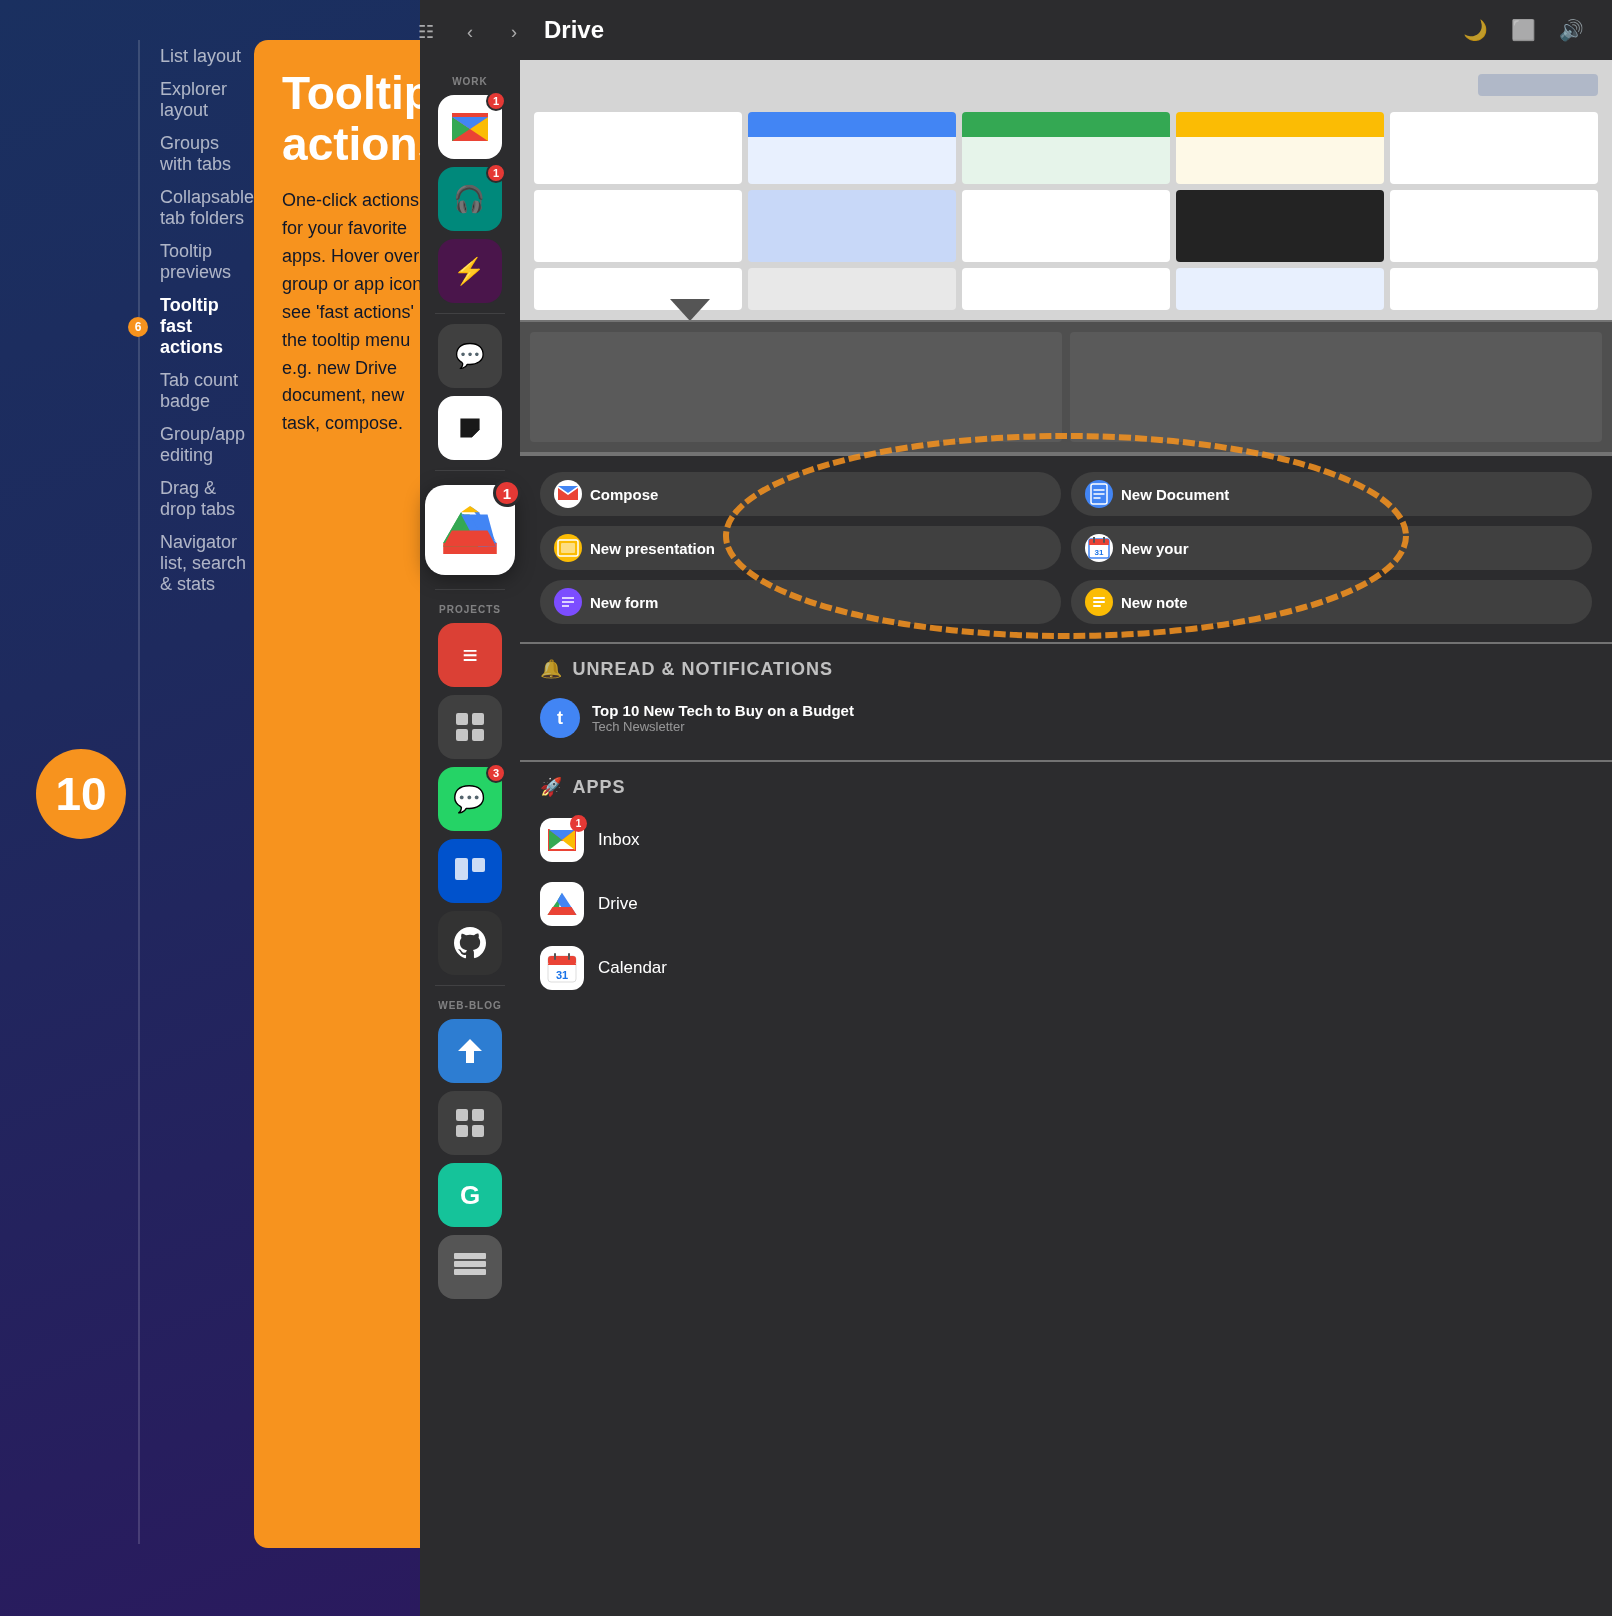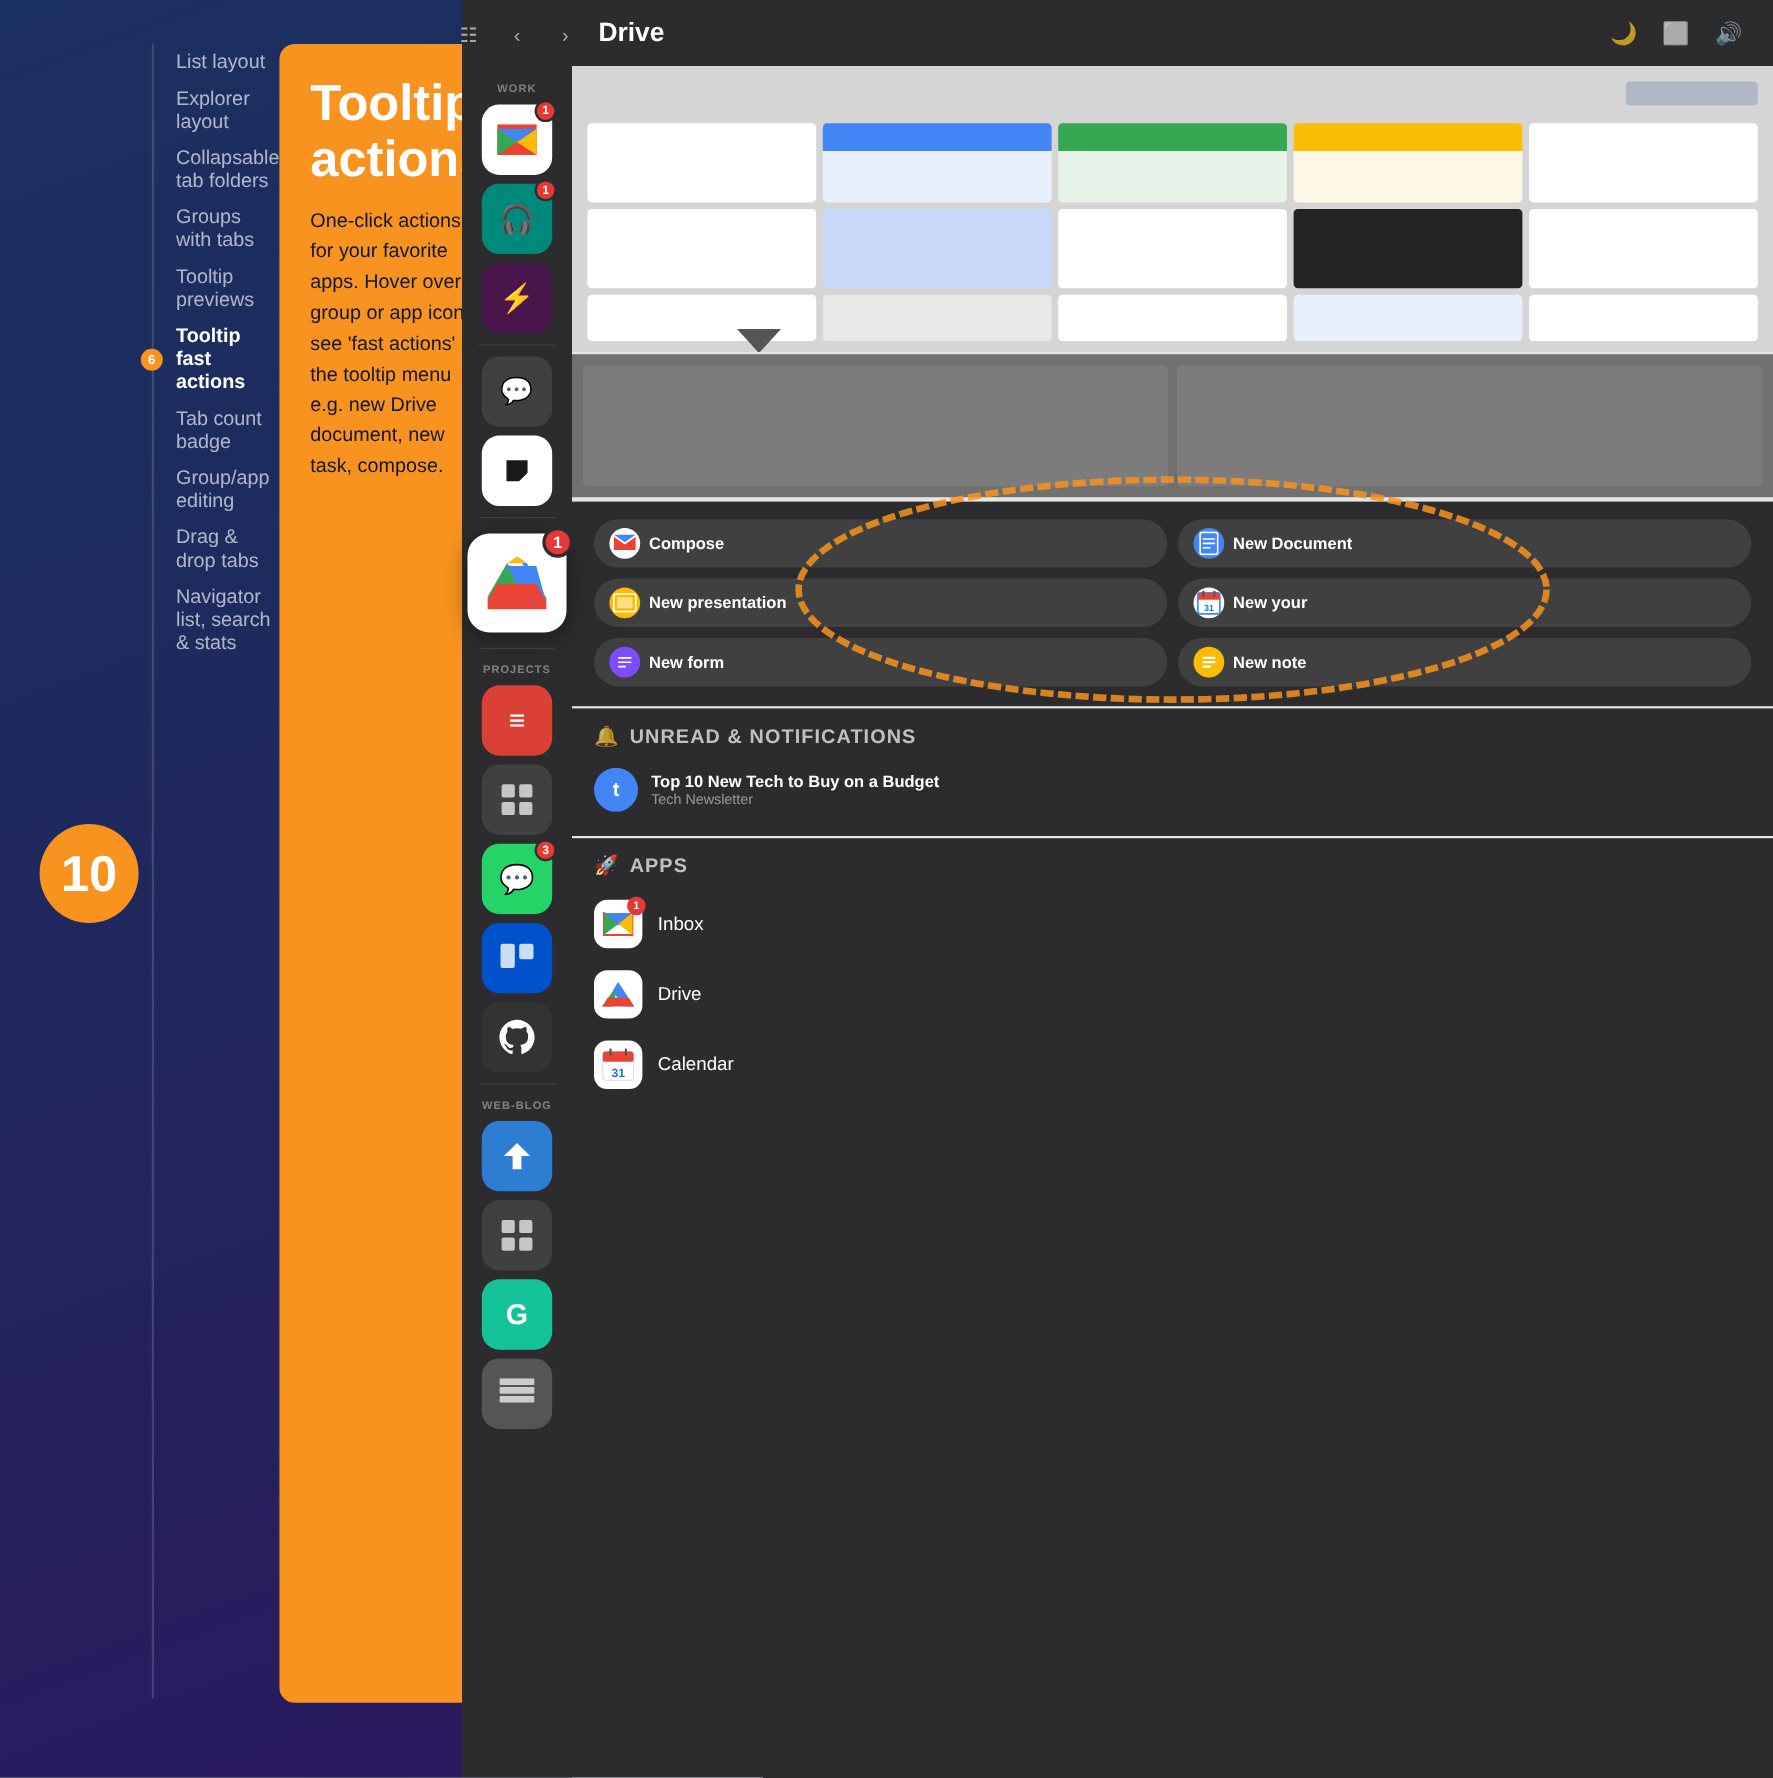--- a/index.html
+++ b/index.html
@@ -308,21 +308,21 @@
       font-weight: 700;
       display: flex;
       align-items: center;
       justify-content: center;
       border: 3px solid #2c2c2e;
     }
 
     
     .right-panel {
       flex: 1;
-      background: #e5e5e5;
+      background: #737373;
       display: flex;
       flex-direction: column;
       overflow: hidden;
     }
 
     .drive-header {
       background: #2c2c2e;
       padding: 14px 24px;
       display: flex;
       align-items: center;
@@ -527,22 +527,22 @@
 <body>
 
 <div class="left-panel">
   <div class="header-badge">
     <div class="number-circle">10</div>
   </div>
 
   <ul class="nav-list">
     <li>List layout</li>
     <li>Explorer layout</li>
+    <li>Groups with tabs</li>
     <li>Collapsable tab folders</li>
-    <li>Groups with tabs</li>
     <li>Tooltip previews</li>
     <li class="active">
       <span class="dot">6</span>
       <strong>Tooltip fast actions</strong>
     </li>
     <li>Tab count badge</li>
     <li>Group/app editing</li>
     <li>Drag &amp; drop tabs</li>
     <li>Navigator list, search &amp; stats</li>
   </ul>

